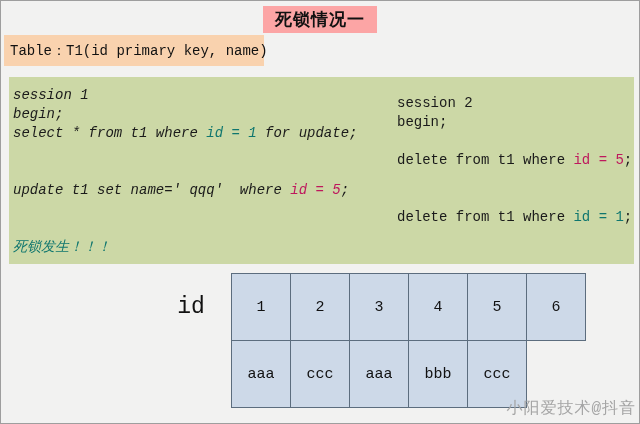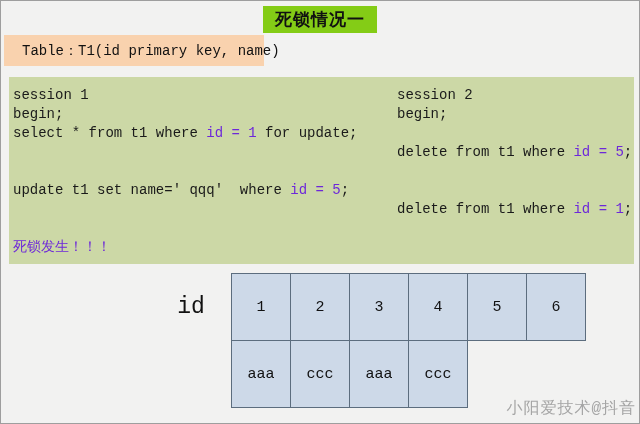--- a/index.html
+++ b/index.html
@@ -9,51 +9,51 @@
     box-sizing:border-box;
     background:#f2f2f1;
     border:1px solid #9e9e9e;
     outline:1px solid #ffffff;
     font-family:"Liberation Mono","DejaVu Sans Mono",monospace;
     color:#111;
     overflow:hidden;
   }
   .title-highlight{
     position:absolute;top:5px;left:50%;transform:translateX(-50%);
-    background:#84cc16;
+    background:#fca5a5;
     padding:2px 12px;
     font-size:17px;font-weight:bold;
     letter-spacing:1px;
     white-space:nowrap;
   }
   .table-label{
     position:absolute;left:3px;top:34px;width:260px;height:31px;
     box-sizing:border-box;
     background:#f9d2ae;
     display:flex;align-items:center;
-    padding-left:18px;
+    padding-left:6px;
     font-size:14px;
     white-space:nowrap;
   }
   .code-panel{
     position:absolute;left:8px;top:76px;width:625px;height:187px;
     background:#ccd8a6;
   }
   .code-col{
     position:absolute;top:9px;
     font-size:14px;
     line-height:19px;
     white-space:pre;
   }
-  .code-col.left{left:4px;}
-  .code-col.right{left:388px;}
+  .code-col.left{left:4px;font-style:italic;}
+  .code-col.right{left:388px;margin-top:8px;}
   .code-line{height:19px;}
   .seg-k{color:#1a1a1a;}
-  .seg-r{color:#6d28d9;}
-  .seg-b{color:#6d28d9;}
+  .seg-r{color:#0f766e;}
+  .seg-b{color:#be185d;}
   .row-label{
     position:absolute;left:150px;width:80px;height:67px;
     display:flex;align-items:center;justify-content:center;
     font-size:23px;
   }
   .row-label.lbl-id{top:272px;}
   .row-label.lbl-name{top:339px;}
   .grid-table{
     position:absolute;left:230px;top:272px;
     display:grid;
@@ -99,18 +99,19 @@
 
   <div class="grid-cell">1</div>
       <div class="grid-cell">2</div>
       <div class="grid-cell">3</div>
       <div class="grid-cell">4</div>
       <div class="grid-cell">5</div>
       <div class="grid-cell">6</div>
       <div class="grid-cell">aaa</div>
       <div class="grid-cell">ccc</div>
       <div class="grid-cell">aaa</div>
+      <div class="grid-cell">bbb</div>
       <div class="grid-cell">ccc</div>
     </div>
 
   <div class="watermark">小阳爱技术@抖音</div>
 
 </div>
 
 </body></html>

